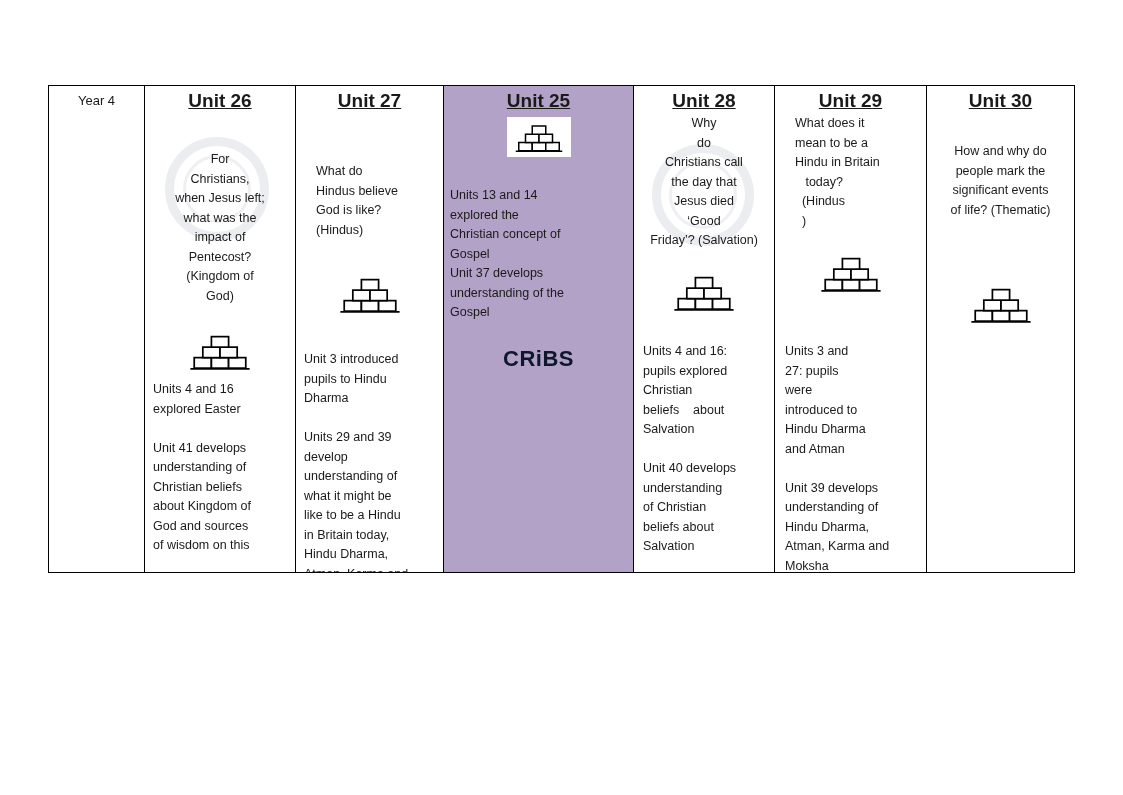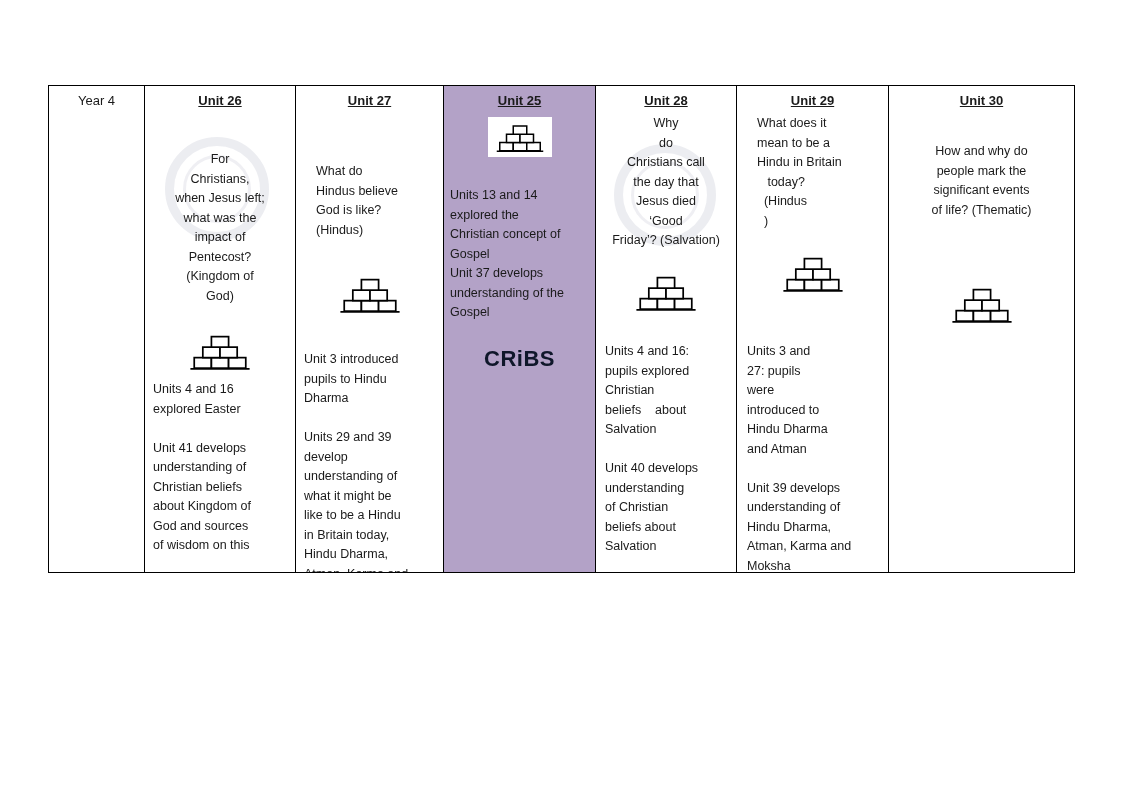--- a/index.html
+++ b/index.html
@@ -24,30 +24,30 @@
     box-sizing:border-box;
     border-right:1.4px solid #000;
     display:flex;flex-direction:column;
     font-size:12.5px;line-height:19.5px;
     overflow:hidden;
   }
   .col:last-child{border-right:none;}
   .col-year{width:96px;}
   .col-u26{width:151px;}
   .col-u27{width:148px;}
-  .col-u25{width:152px;background:#b3a2c7;}
+  .col-u25{width:190px;background:#b3a2c7;}
   .col-u28{width:141px;}
   .col-u29{width:152px;}
   .col-u30{flex:1;gap:28px;}
   .cell-header{
     height:23px;flex:none;
     padding-top:5px;
     text-align:center;
     font-weight:bold;
-    font-size:13px;
+    font-size:19px;
     text-decoration:underline;
   }
   .year-label{
     padding-top:5px;
     text-align:center;
     font-size:13px;
   }
   .question{
     flex:none;
     white-space:pre-wrap;

